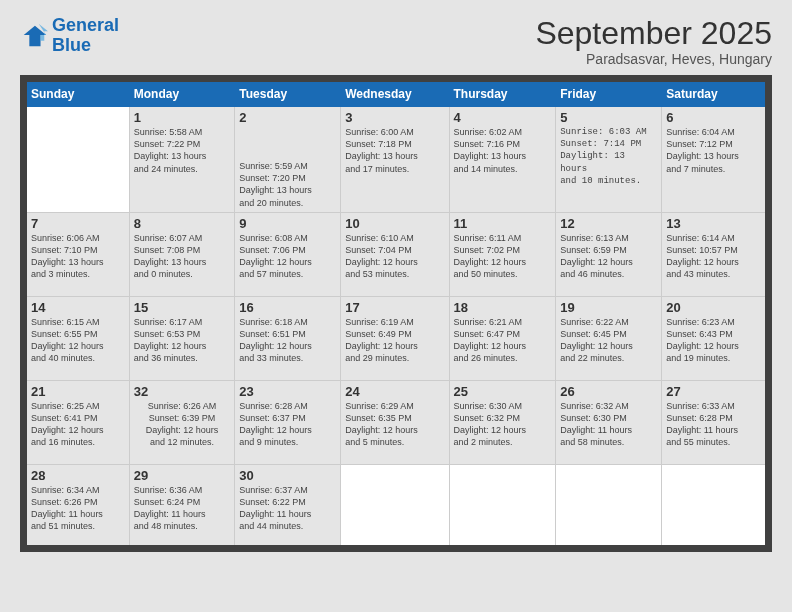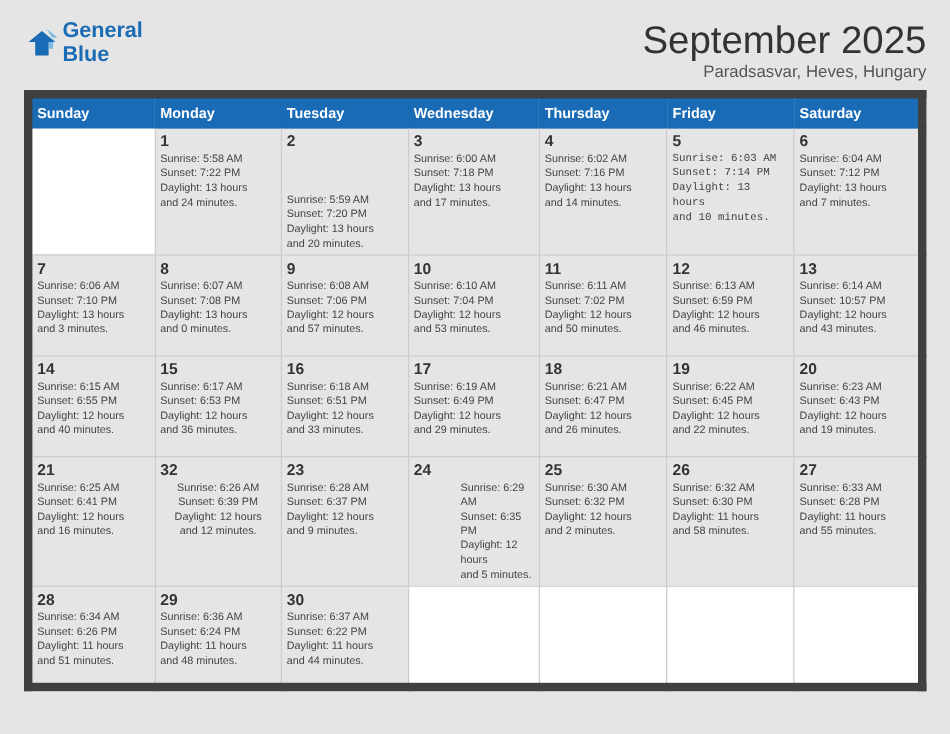--- a/index.html
+++ b/index.html
@@ -291,21 +291,21 @@
           </td>
           <td>
             <span class="day-num">23</span>
             <div class="day-info" style="white-space: pre-line;">Sunrise: 6:28 AM
 Sunset: 6:37 PM
 Daylight: 12 hours
 and 9 minutes.</div>
           </td>
           <td>
             <span class="day-num">24</span>
-            <div class="day-info" style="white-space: pre-line; margin-left: 39px;">Sunrise: 6:29 AM
+            <div class="day-info" style="white-space: pre-line;">Sunrise: 6:29 AM
 Sunset: 6:35 PM
 Daylight: 12 hours
 and 5 minutes.</div>
           </td>
           <td>
             <span class="day-num">25</span>
             <div class="day-info" style="white-space: pre-line;">Sunrise: 6:30 AM
 Sunset: 6:32 PM
 Daylight: 12 hours
 and 2 minutes.</div>

